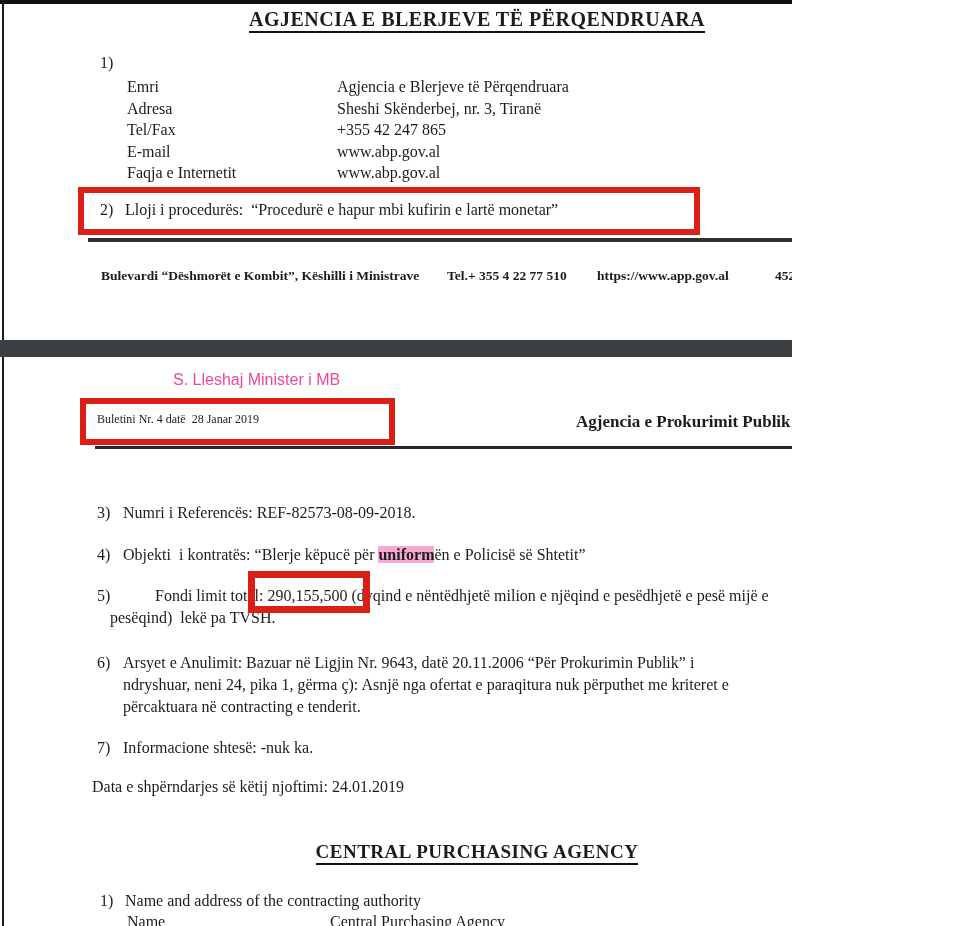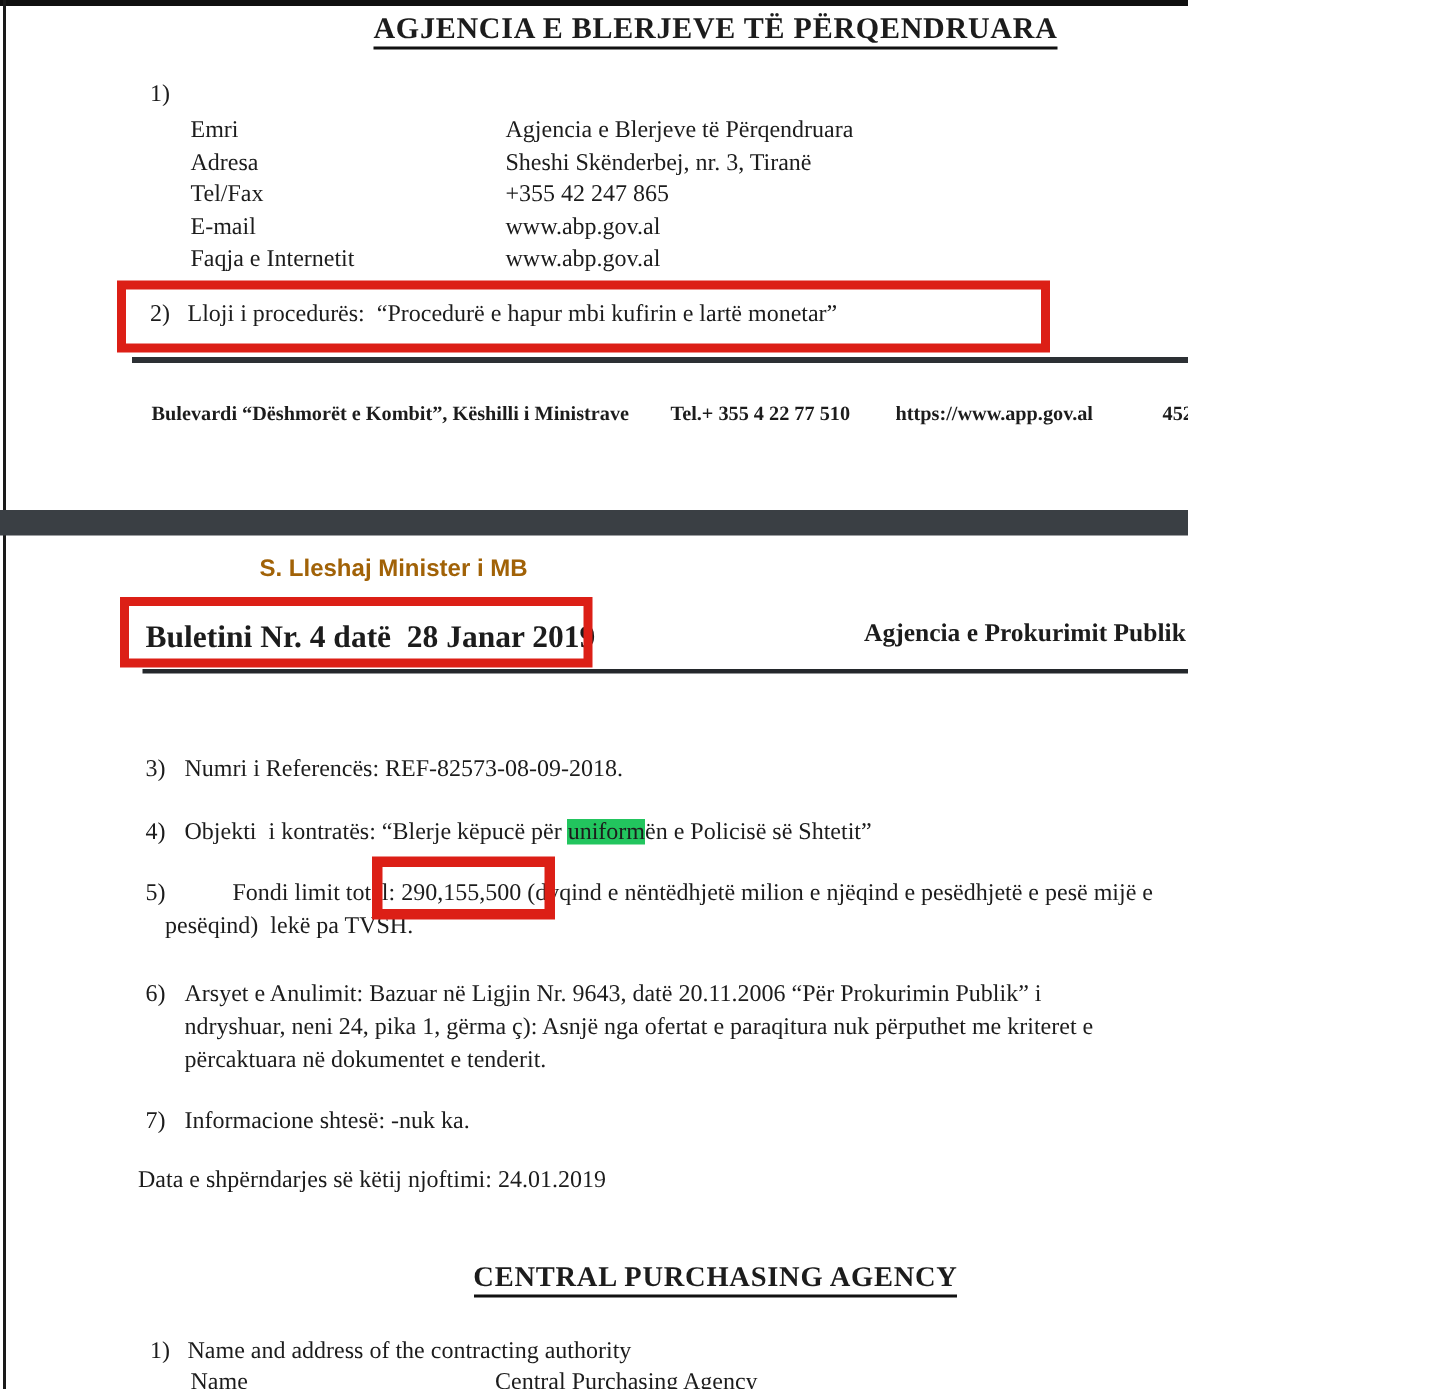--- a/index.html
+++ b/index.html
@@ -18,27 +18,27 @@
   
   .rule1{position:absolute;left:88px;top:238px;width:789px;height:4px;background:#2c3034;}
   .rule2{position:absolute;left:95px;top:446px;width:782px;height:3px;background:#24282c;}
   
   .doc-title{position:absolute;left:0;top:8px;width:954px;text-align:center;font-weight:bold;font-size:20px;letter-spacing:.5px;}
   .doc-title span{border-bottom:2.5px solid #111;padding-bottom:1px;}
   .en-title{position:absolute;left:0;top:841px;width:954px;text-align:center;font-weight:bold;font-size:19px;letter-spacing:.5px;}
   .en-title span{border-bottom:2.5px solid #111;padding-bottom:1px;}
   .line{font-size:16px;}
   .footer{font-size:13.5px;font-weight:bold;}
-  .annotation{font-family:"Liberation Sans", sans-serif;font-weight:bold;font-size:16px;color:#a16207;}
-  .bulletin{font-weight:bold;font-size:21px;}
+  .annotation{font-family:"Liberation Sans", sans-serif;font-weight:normal;font-size:16px;color:#ec4899;}
+  .bulletin{font-weight:normal;font-size:12px;}
   .agency-header{font-weight:bold;font-size:17px;}
   
   .redbox{position:absolute;border:6px solid #dc1f16;background:transparent;pointer-events:none;}
   .redbox.thick{border-width:7px;}
-  .hl{background:#22c55e;}
+  .hl{background:#f9a8d4;font-weight:bold;}
 </style>
 </head>
 <body>
 
 <div id="stage">
 
   <div class="topbar"></div>
   <div class="leftline"></div>
   <div class="rightline"></div>
   <div class="separator"></div>
@@ -84,21 +84,21 @@
   <div class="abs line" style="left:123px;top:546px;"><span>Objekti  i kontratës: “Blerje këpucë për </span><span class="hl">uniform</span><span>ën e Policisë së Shtetit”</span></div>
 
   <div class="abs line" style="left:97px;top:587px;">5)</div>
   <div class="abs line" style="left:123px;top:587px;margin-left:32px;">Fondi limit total: 290,155,500 (dyqind e nëntëdhjetë milion e njëqind e pesëdhjetë e pesë mijë e</div>
   <div class="abs line" style="left:110px;top:609px;">pesëqind)  lekë pa TVSH.</div>
   <div class="redbox thick" style="left:248px;top:571px;width:108px;height:28px;"></div>
 
   <div class="abs line" style="left:97px;top:654px;">6)</div>
   <div class="abs line" style="left:123px;top:654px;">Arsyet e Anulimit: Bazuar në Ligjin Nr. 9643, datë 20.11.2006 “Për Prokurimin Publik” i</div>
   <div class="abs line" style="left:123px;top:676px;">ndryshuar, neni 24, pika 1, gërma ç): Asnjë nga ofertat e paraqitura nuk përputhet me kriteret e</div>
-  <div class="abs line" style="left:123px;top:698px;">përcaktuara në dokumentet e tenderit.</div>
+  <div class="abs line" style="left:123px;top:698px;">përcaktuara në contracting e tenderit.</div>
 
   <div class="abs line" style="left:97px;top:739px;">7)</div>
   <div class="abs line" style="left:123px;top:739px;">Informacione shtesë: -nuk ka.</div>
 
   <div class="abs line" style="left:92px;top:778px;">Data e shpërndarjes së këtij njoftimi: 24.01.2019</div>
 
   <div class="en-title">
     <span>CENTRAL PURCHASING AGENCY</span>
   </div>
 

